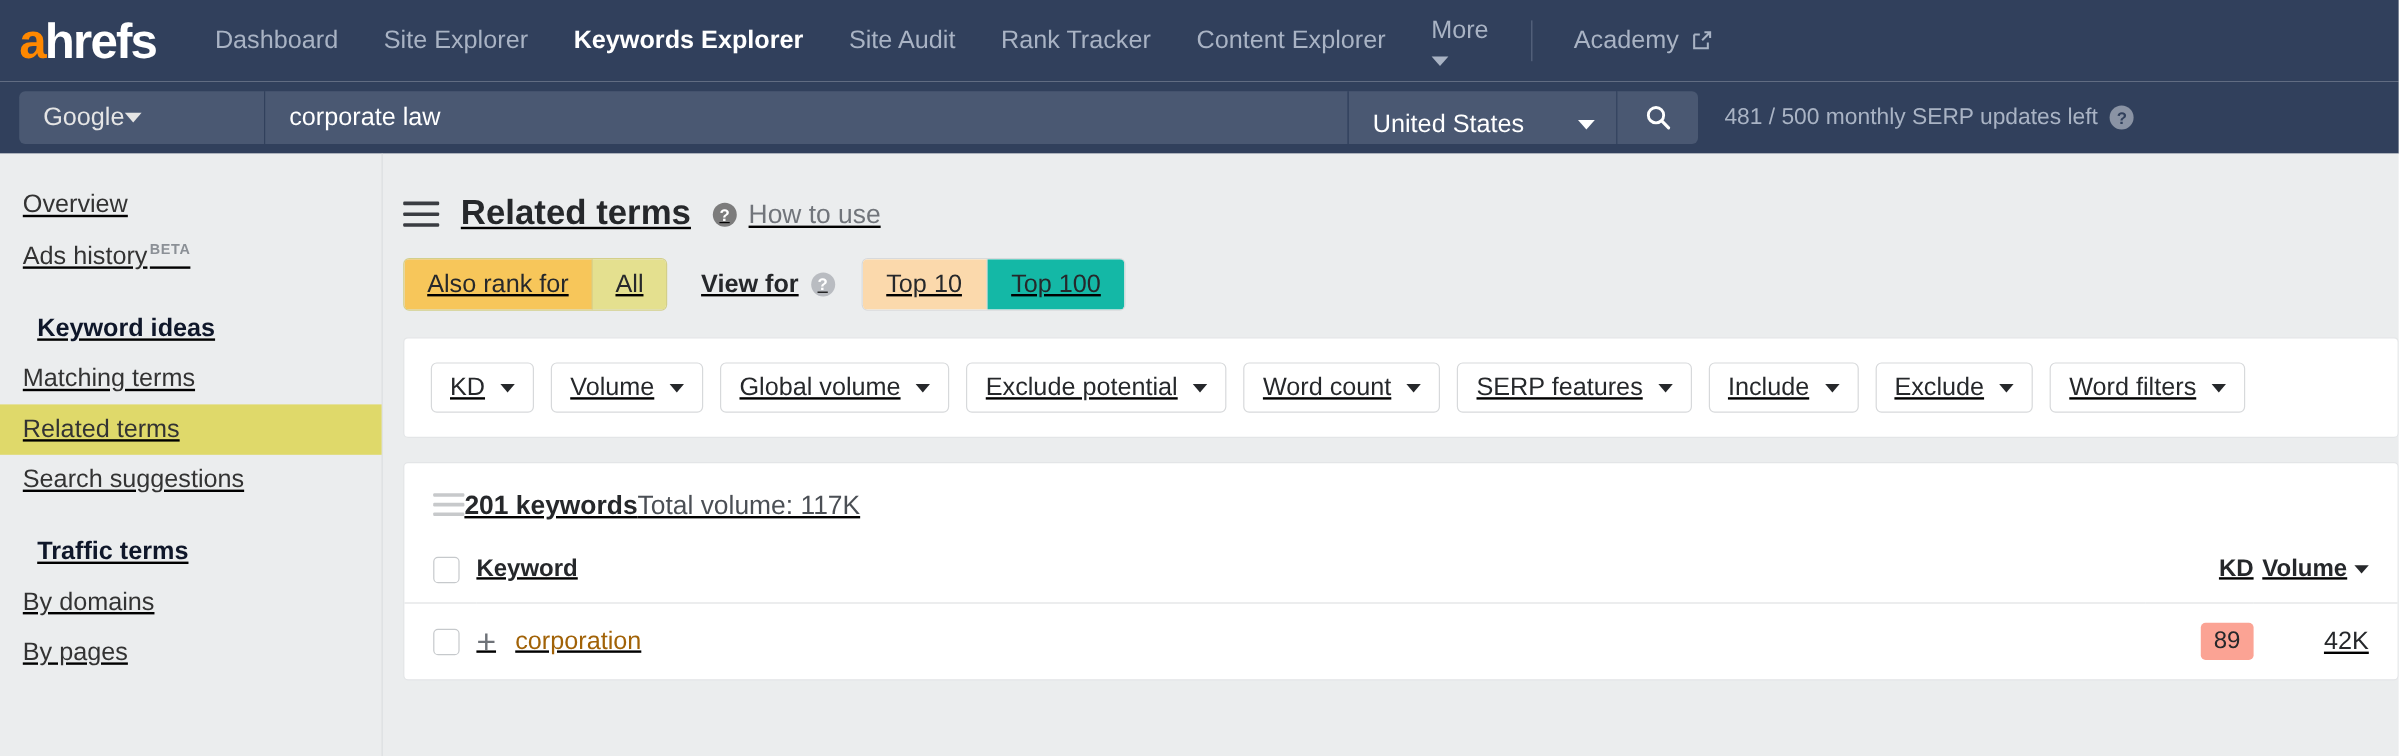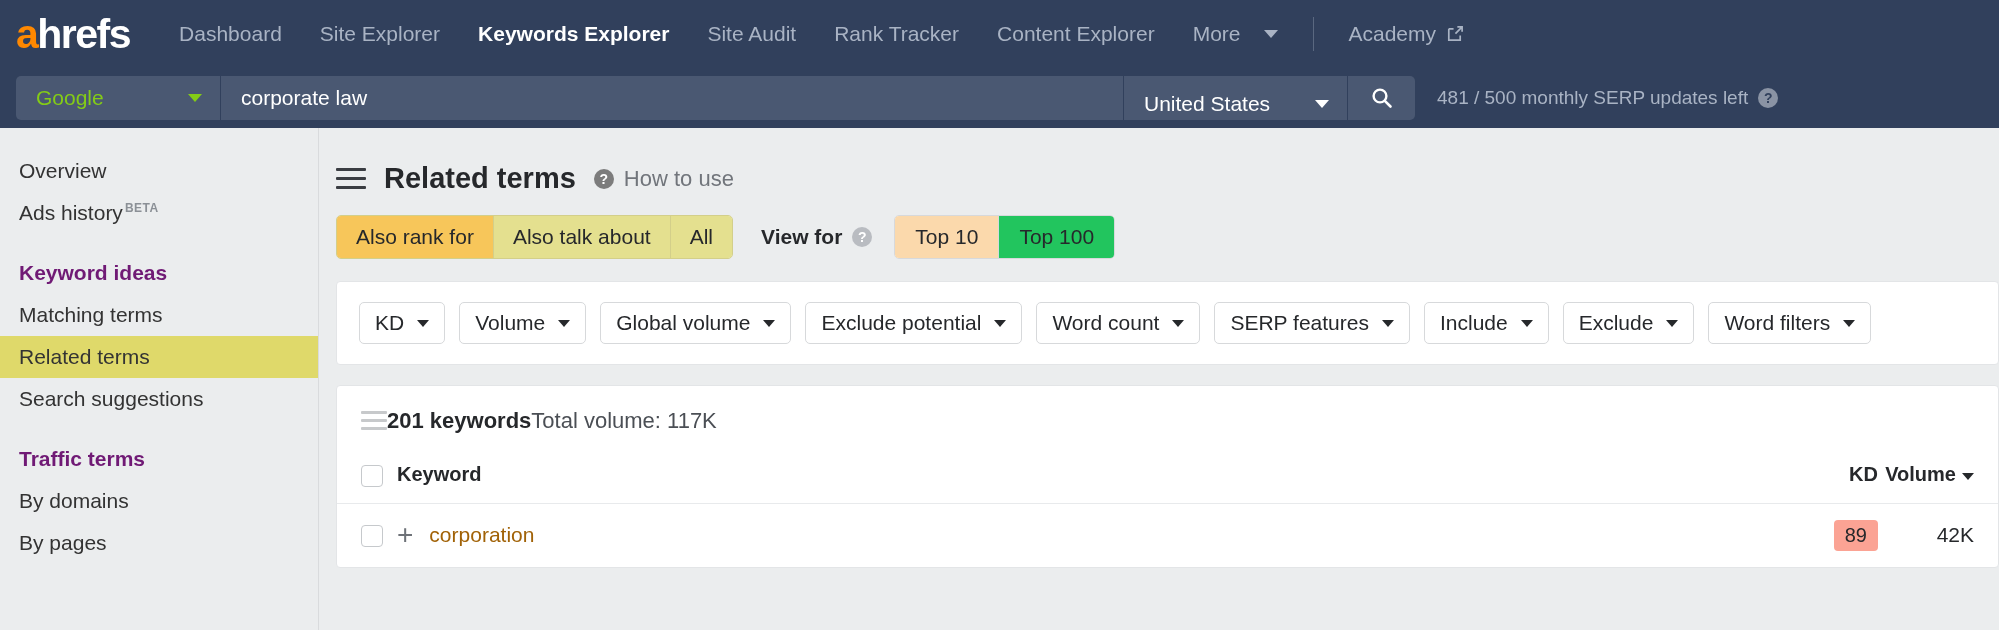--- a/index.html
+++ b/index.html
@@ -31,21 +31,21 @@
   .logo .a { color: #ff8800; }
   .nav-links { display: flex; align-items: center; gap: 0; }
   .nav-link {
     color: #a9b3c4;
     font-size: 21px;
     padding: 8px 19px;
     white-space: nowrap;
     cursor: pointer;
   }
   .nav-link.active { color: #ffffff; font-weight: bold; }
-  .nav-more { display: flex; align-items: center; gap: 23px; }
+  .nav-more { display: flex; gap: 9px; flex-direction: column; }
   .nav-divider {
     width: 1px; height: 34px; background: #5a6880; margin: 0 16px;
   }
   .academy { display: flex; align-items: center; gap: 9px; }
   .ext-icon { display: inline-block; line-height: 0; }
 
   .caret {
     width: 0; height: 0;
     border-left: 7px solid transparent;
     border-right: 7px solid transparent;
@@ -62,23 +62,23 @@
     background: #31405c;
     display: flex;
     align-items: center;
     padding-left: 16px;
   }
   .sb-group { display: flex; align-items: stretch; height: 44px; }
   .sb-engine {
     background: #4a5872;
     border-radius: 5px 0 0 5px;
     width: 204px;
-    display: flex; align-items: center; justify-content: space-between;
+    display: flex; align-items: center; 
     padding: 0 18px 0 20px;
-    color: #84cc16; font-size: 21px;
+    color: #e5e5e5; font-size: 21px;
     cursor: pointer;
   }
   .sb-query {
     background: #4a5872;
     width: 903px;
     display: flex; align-items: center;
     padding: 0 20px;
     color: #ffffff; font-size: 21px;
     border-left: 1px solid #31405c;
     cursor: text;
@@ -110,39 +110,39 @@
     width: 20px; height: 20px; border-radius: 50%;
     background: #8a93a4; color: #31405c;
     font-size: 14px; font-weight: bold;
     display: inline-flex; align-items: center; justify-content: center;
     line-height: 1;
   }
   .qmark.light { background: #b9bcc1; color: #ffffff; }
   .qmark.dark  { background: #7c7c7c; color: #ffffff; }
 
   
-  .body { display: flex; height: calc(630px - 68px - 60px); }
+  .body { display: flex; height: calc(630px - 68px - 60px); text-decoration: underline; }
 
   
   .sidebar {
     width: 319px;
     background: #ebedee;
     border-right: 1px solid #d9dbdd;
     padding-top: 22px;
     flex-shrink: 0;
   }
   .side-item {
     font-size: 21px; color: #333333;
     padding: 9px 0 9px 19px;
     cursor: pointer; white-space: nowrap;
   }
   .side-item.selected { background: #dfd96a; }
   .side-head {
-    font-size: 21px; font-weight: bold; color: #701a75;
-    padding: 9px 0 9px 19px; margin-top: 18px;
+    font-size: 21px; font-weight: bold; color: #0f172a;
+    padding: 9px 0 9px 31px; margin-top: 18px;
     white-space: nowrap;
   }
   .beta {
     font-size: 12px; color: #8b9096; vertical-align: super;
     font-weight: bold; letter-spacing: .5px; margin-left: 2px;
   }
 
   
   .main { flex: 1; background: #ebedee; overflow: hidden; }
 
@@ -184,21 +184,21 @@
     font-size: 21px; font-weight: bold; color: #26282b;
     display: flex; align-items: center; gap: 10px;
     margin-left: 6px;
   }
   .seg2 {
     display: flex; border-radius: 5px; overflow: hidden;
     border: 1px solid #d7d9db; background: #ffffff;
   }
   .seg2-btn {
     font-size: 21px; color: #26282b;
-    padding: 9px 20px; background: #22c55e; cursor: pointer;
+    padding: 9px 20px; background: #14b8a6; cursor: pointer;
     border-right: 1px solid #d7d9db;
     white-space: nowrap;
   }
   .seg2-btn:last-child { border-right: none; }
   .seg2-btn.active { background: #fbd9ac; }
 
   
   .card {
     background: #ffffff; margin: 22px 0 0 17px;
     border-radius: 4px; border: 1px solid #e3e5e7;
@@ -353,21 +353,20 @@
       <div class="page-title">Related terms</div>
       <div class="howto">
         <span class="qmark dark">?</span>
         <span>How to use</span>
       </div>
     </div>
 
     <div class="toggle-row">
       <div class="seg">
         <div class="seg-btn active">Also rank for</div>
-        <div class="seg-btn">Also talk about</div>
         <div class="seg-btn">All</div>
       </div>
 
       <div class="viewfor-label">
         <span>View for</span>
         <span class="qmark light">?</span>
       </div>
 
       <div class="seg2">
         <div class="seg2-btn active">Top 10</div>

